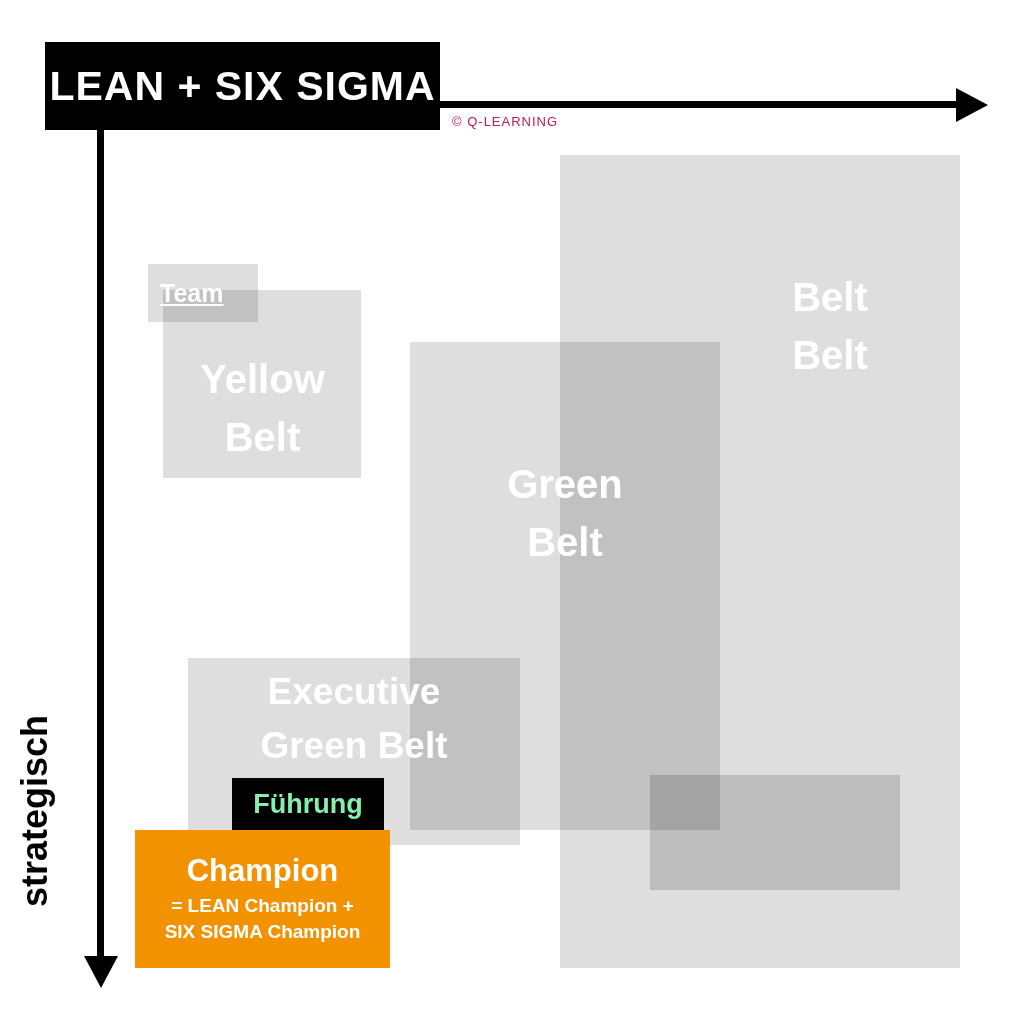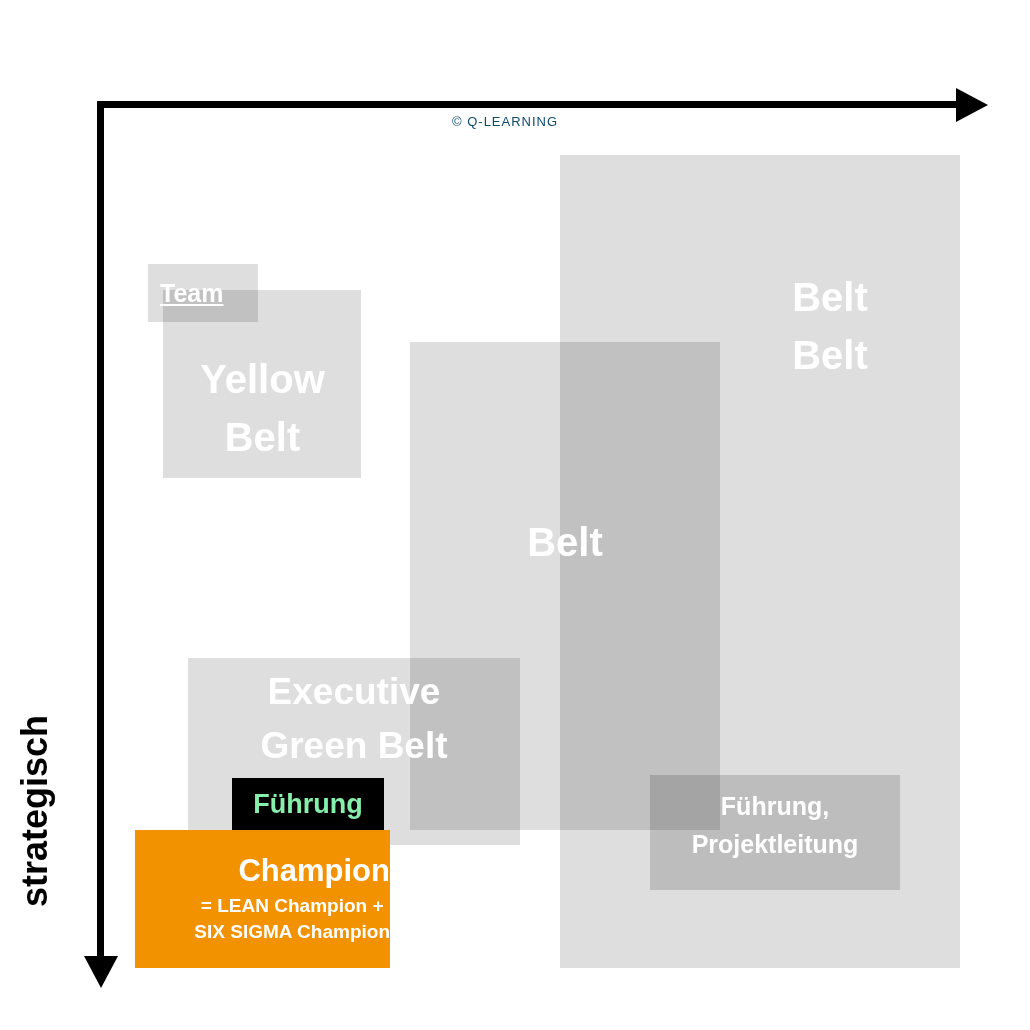--- a/index.html
+++ b/index.html
@@ -48,21 +48,21 @@
   .title-box{
     position:absolute;left:45px;top:42px;
     width:395px;height:88px;
     background:#000;color:#fff;
     display:flex;align-items:center;justify-content:center;
     font-size:41px;font-weight:bold;letter-spacing:1px;
     z-index:10;
   }
   .copyright{
     position:absolute;left:452px;top:114px;
-    font-size:13px;color:#0c4a6e;letter-spacing:1px;
+    font-size:13px;color:#be185d;letter-spacing:1px;
     z-index:10;
   }
   
   .gbox{position:absolute;background:rgba(0,0,0,0.13);}
   .box-black-belt{left:560px;top:155px;width:400px;height:813px;}
   .box-green-belt{left:410px;top:342px;width:310px;height:488px;}
   .box-yellow-belt{left:163px;top:290px;width:198px;height:188px;}
   .box-team{left:148px;top:264px;width:110px;height:58px;}
   .box-executive{left:188px;top:658px;width:332px;height:187px;}
   .box-leadership{
@@ -88,21 +88,21 @@
   .fuehrung-box{
     position:absolute;left:232px;top:778px;width:152px;height:52px;
     background:#000;color:#86efac;
     display:flex;align-items:center;justify-content:center;
     font-size:27px;font-weight:bold;
     z-index:5;
   }
   
   .champion-box{
     position:absolute;left:135px;top:830px;width:255px;height:138px;
-    display:flex;flex-direction:column;align-items:flex-end;justify-content:center;
+    display:flex;flex-direction:column;align-items:center;justify-content:center;
     color:#fff;z-index:4;
   }
   .champion-title{font-size:31px;font-weight:bold;margin-bottom:4px;}
   .champion-sub{font-size:19px;font-weight:bold;line-height:1.35;text-align:center;}
 </style>
 </head>
 <body>
 
 <div class="canvas">
 
@@ -117,44 +117,41 @@
   <div class="gbox box-yellow-belt"></div>
   <div class="gbox box-team"></div>
   <div class="gbox box-executive"></div>
   <div class="gbox box-leadership"></div>
 
   <div class="blabel label-black-belt">
     <span>Belt</span><br>
     <span>Belt</span>
   </div>
   <div class="blabel label-green-belt">
-    <br>
+    <span>Green</span><br>
     <span>Belt</span>
   </div>
   <div class="blabel label-yellow-belt">
     <span>Yellow</span><br>
     <span>Belt</span>
   </div>
   <div class="blabel label-team">Team</div>
   <div class="blabel label-executive">
     <span>Executive</span><br>
     <span>Green Belt</span>
-  </div>
-  <div class="blabel label-leadership">
-    <span>Führung,</span><br>
-    <span>Projektleitung</span>
   </div>
 
   <div class="fuehrung-box">
     <span>Führung</span>
   </div>
 
   <div class="champion-box" style="background: rgb(242, 146, 0);">
     <div class="champion-title">Champion</div>
     <div class="champion-sub">
       <span>= LEAN Champion +</span><br>
       <span>SIX SIGMA Champion</span>
     </div>
   </div>
 
+  <div class="title-box">LEAN + SIX SIGMA</div>
   <div class="copyright">© Q-LEARNING</div>
 
 </div>
 
 </body></html>

